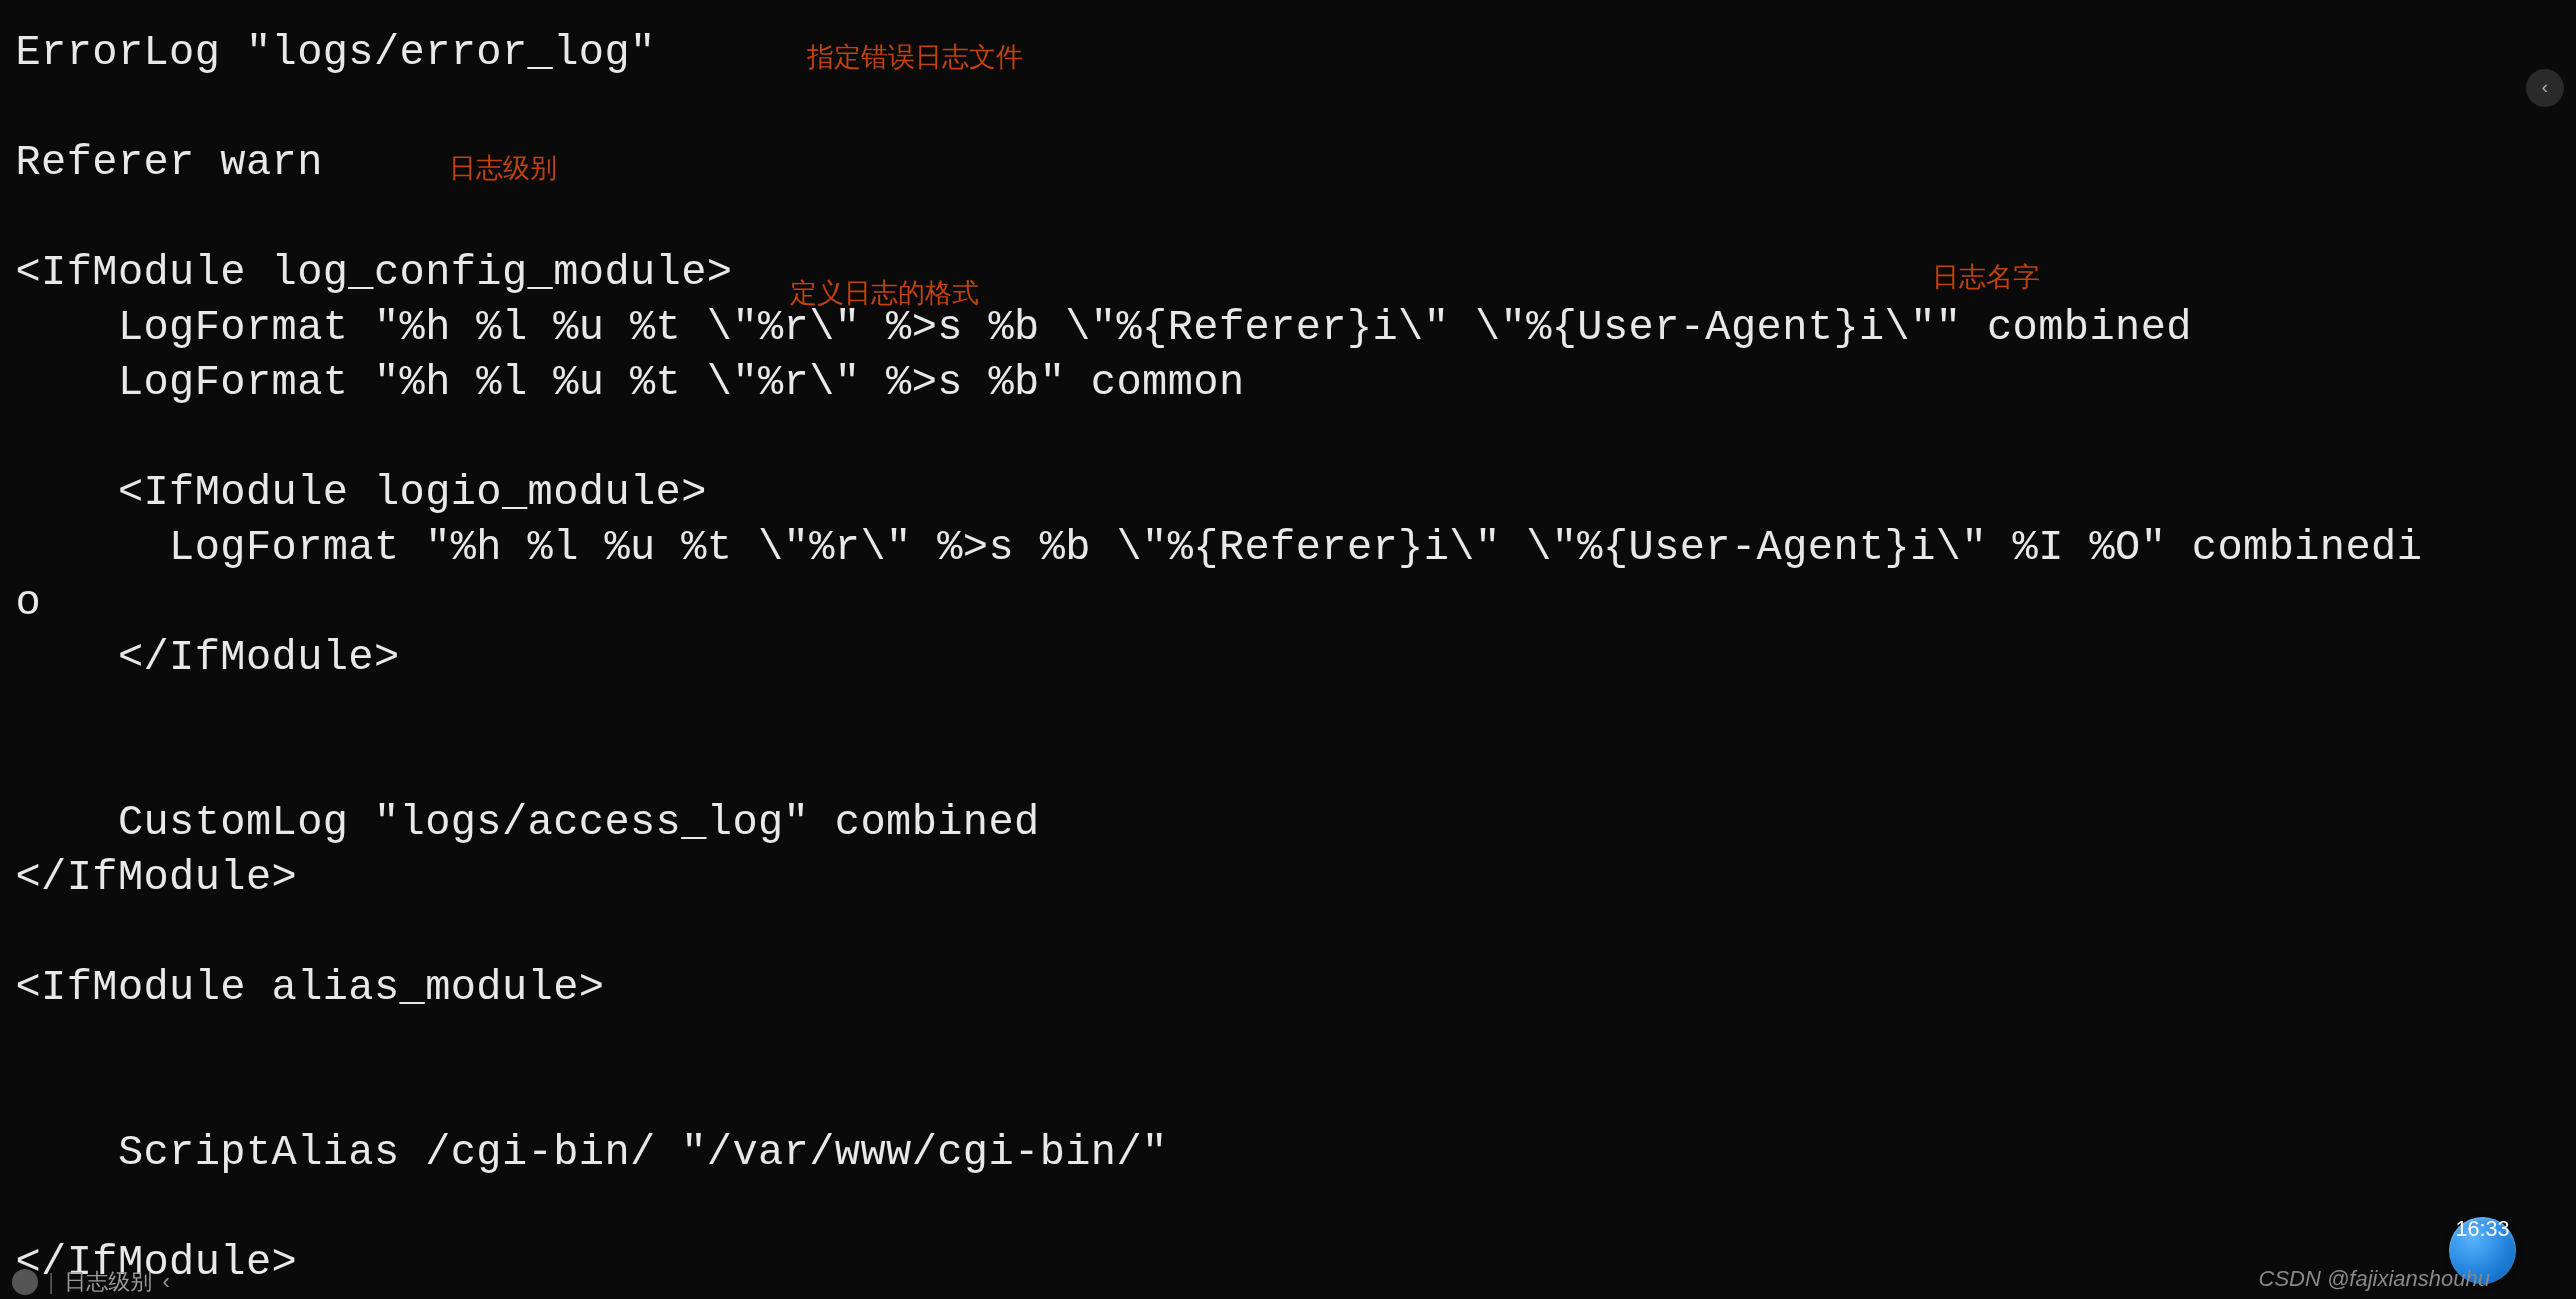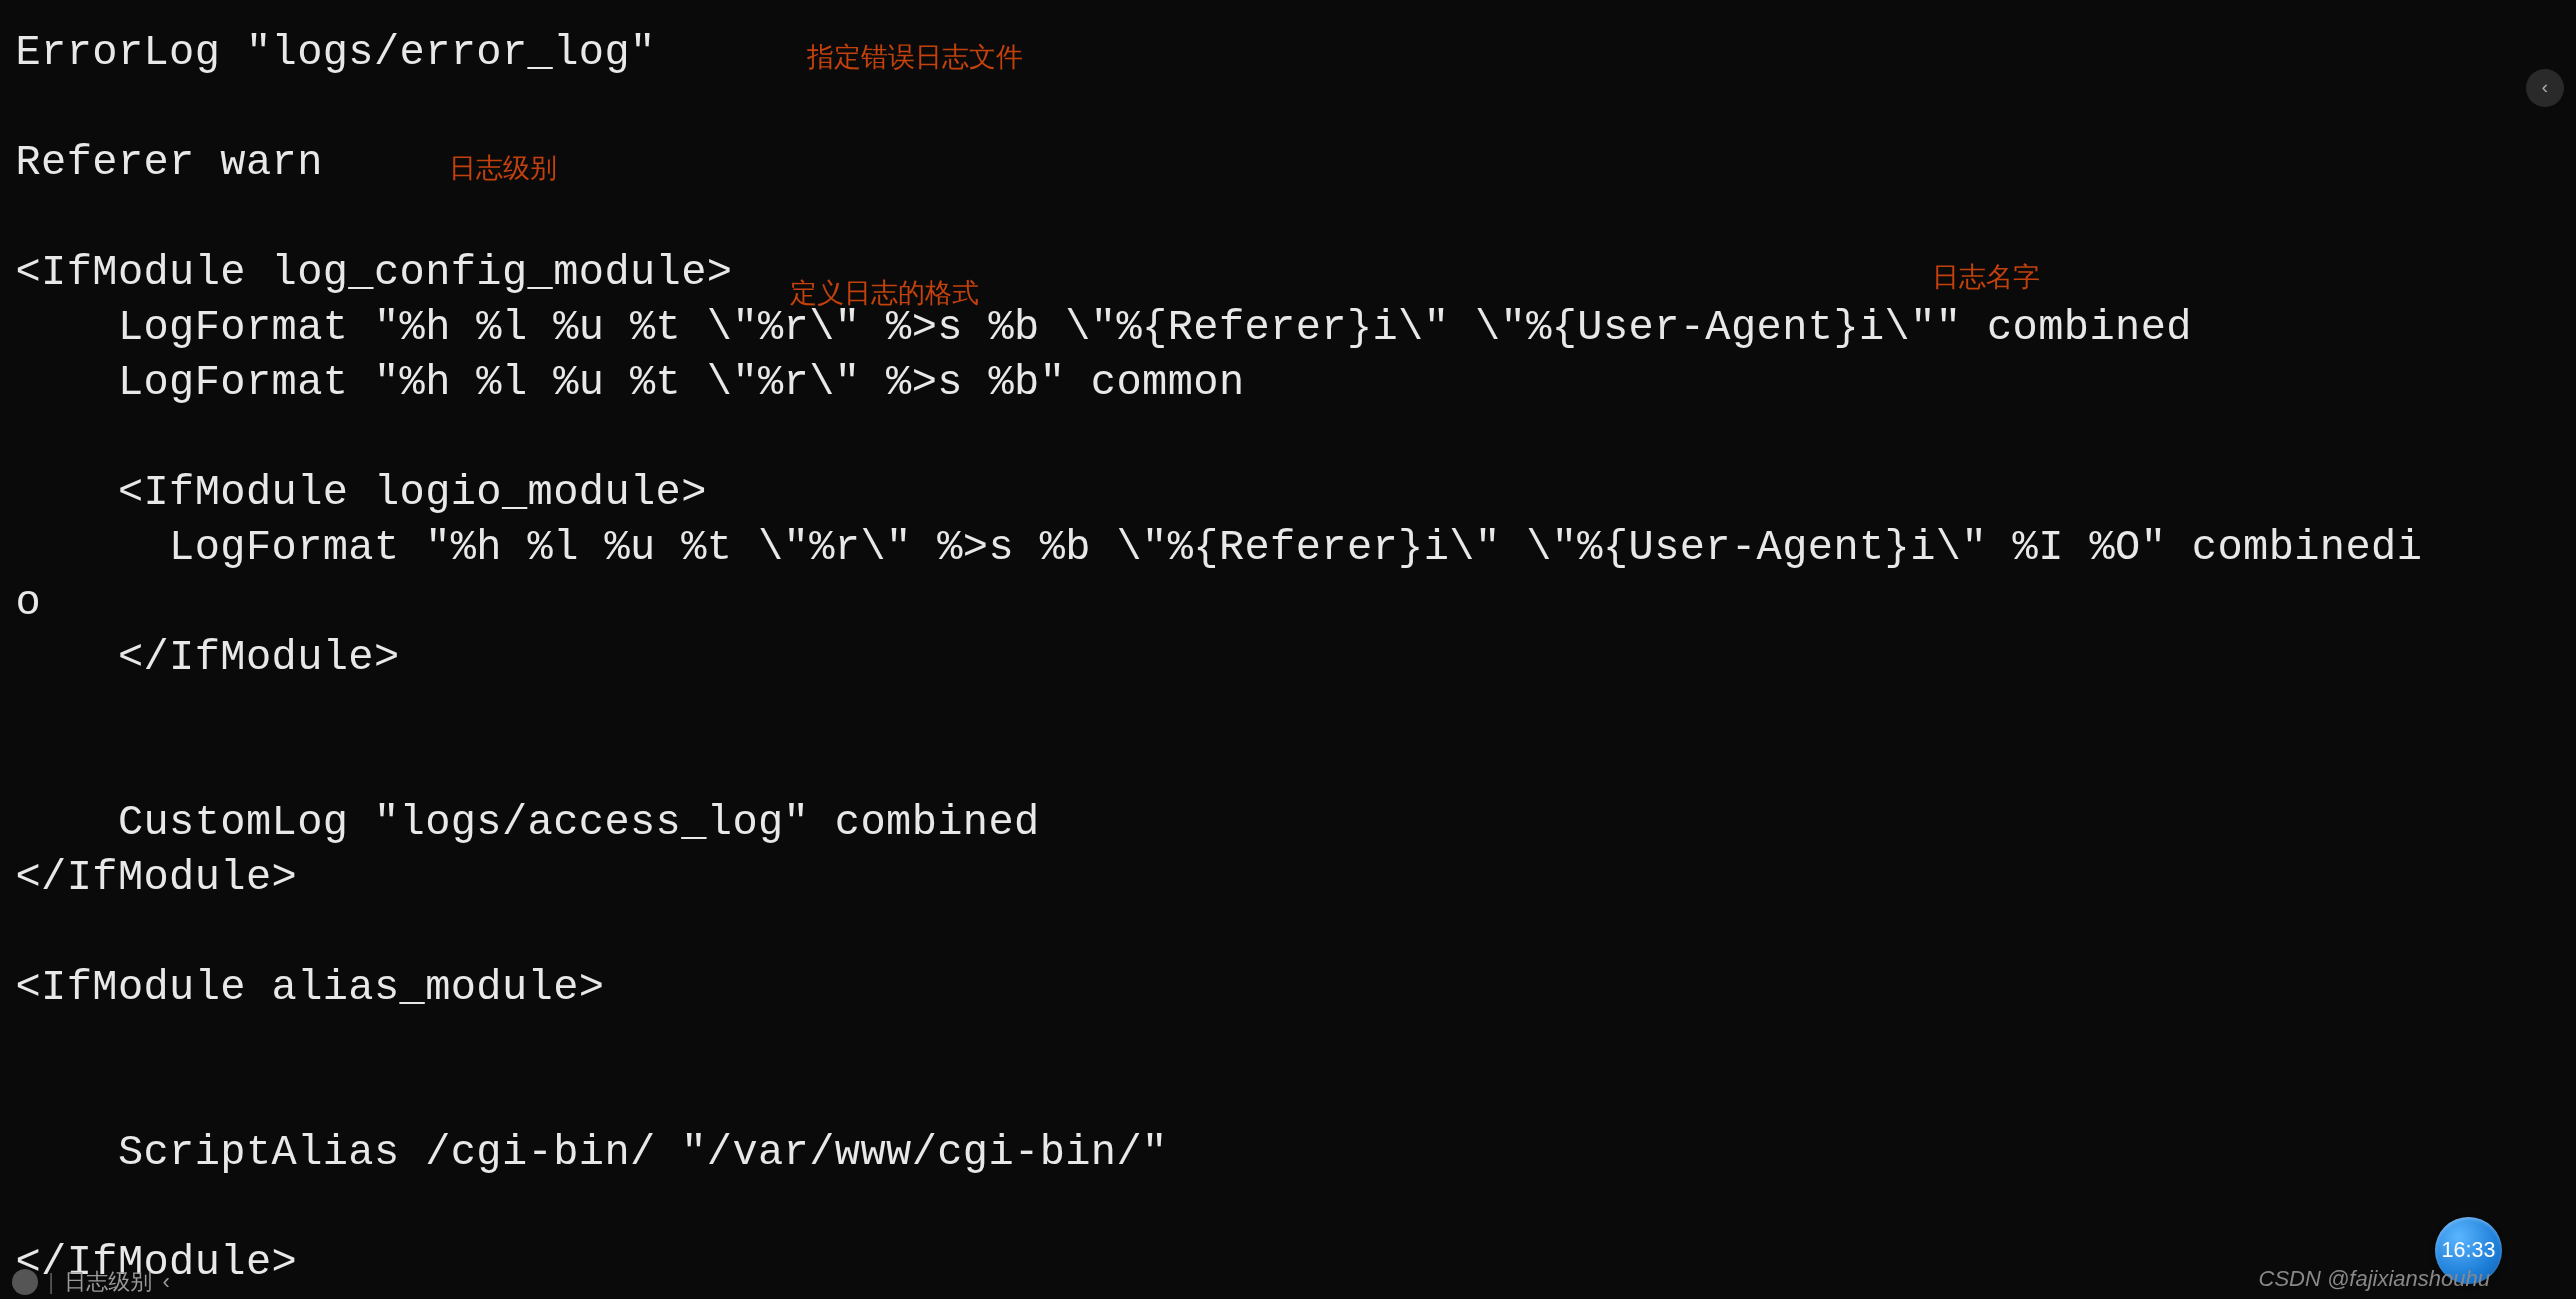--- a/index.html
+++ b/index.html
@@ -48,27 +48,26 @@
       border-radius: 19px;
       display: flex;
       align-items: center;
       justify-content: center;
       color: #aaa;
       font-size: 19px;
     }
     .clock-widget {
       position: absolute;
       bottom: 15.5px;
-      right: 74px;
+      right: 60px;
       width: 67px;
       height: 67px;
       background: radial-gradient(circle at 35% 30%, #5bb5ff 0%, #1e7fd8 60%, #0d5ca8 100%);
       border-radius: 50%;
       display: flex;
-      align-items: center;
       justify-content: center;
       color: #ffffff;
       font-size: 21.5px;
       font-family: Arial, sans-serif;
       font-weight: 400;
       box-shadow: 0 1.7px 6.9px rgba(0,0,0,0.4), inset 0 1.7px 3.4px rgba(255,255,255,0.3);
     }
     .watermark {
       position: absolute;
       bottom: 6.9px;

